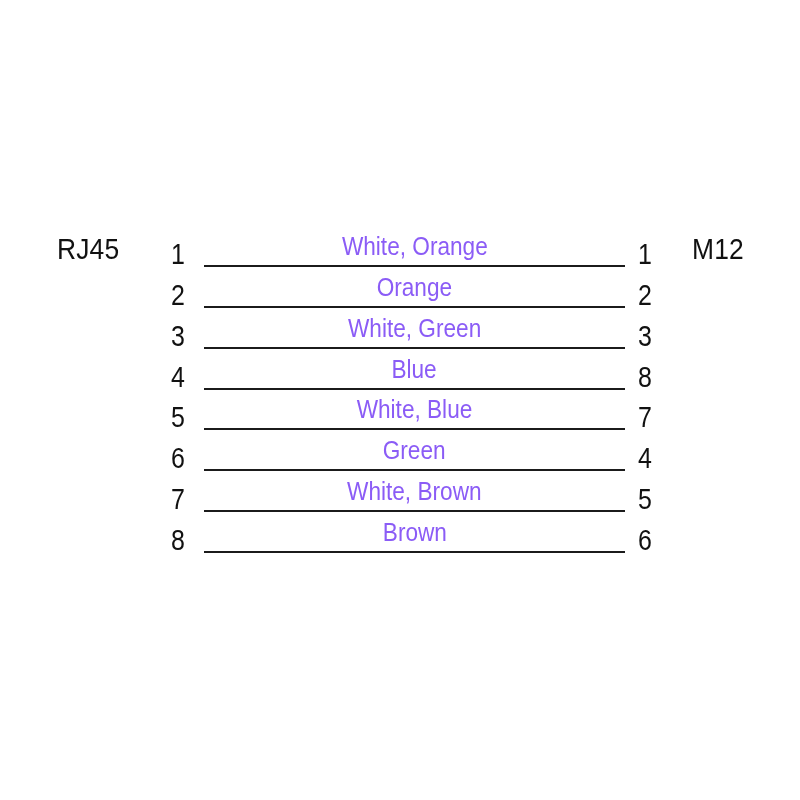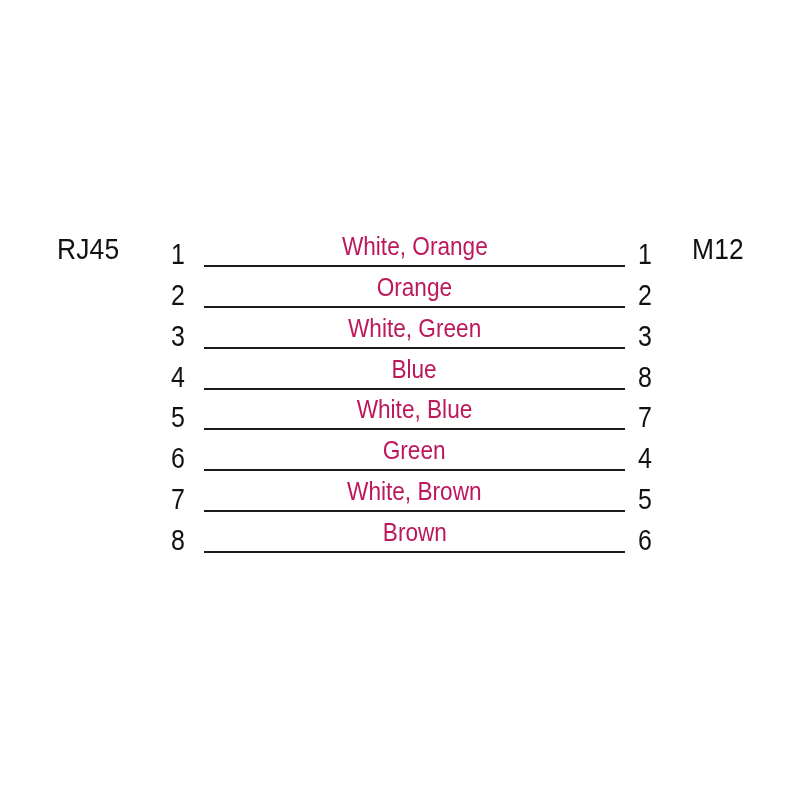--- a/index.html
+++ b/index.html
@@ -81,21 +81,21 @@
   }
 
   .wire-name {
     position: absolute;
     left: 204px;
     width: 421px;
     top: -34px;
     text-align: center;
     font-size: 26px;
     line-height: 30px;
-    color: #be185d;
+    color: #8b5cf6;
     white-space: nowrap;
   }
   .wire-name > span {
     display: inline-block;
     transform: scaleX(0.87);
     transform-origin: center center;
   }
 </style>
 </head>
 <body>

